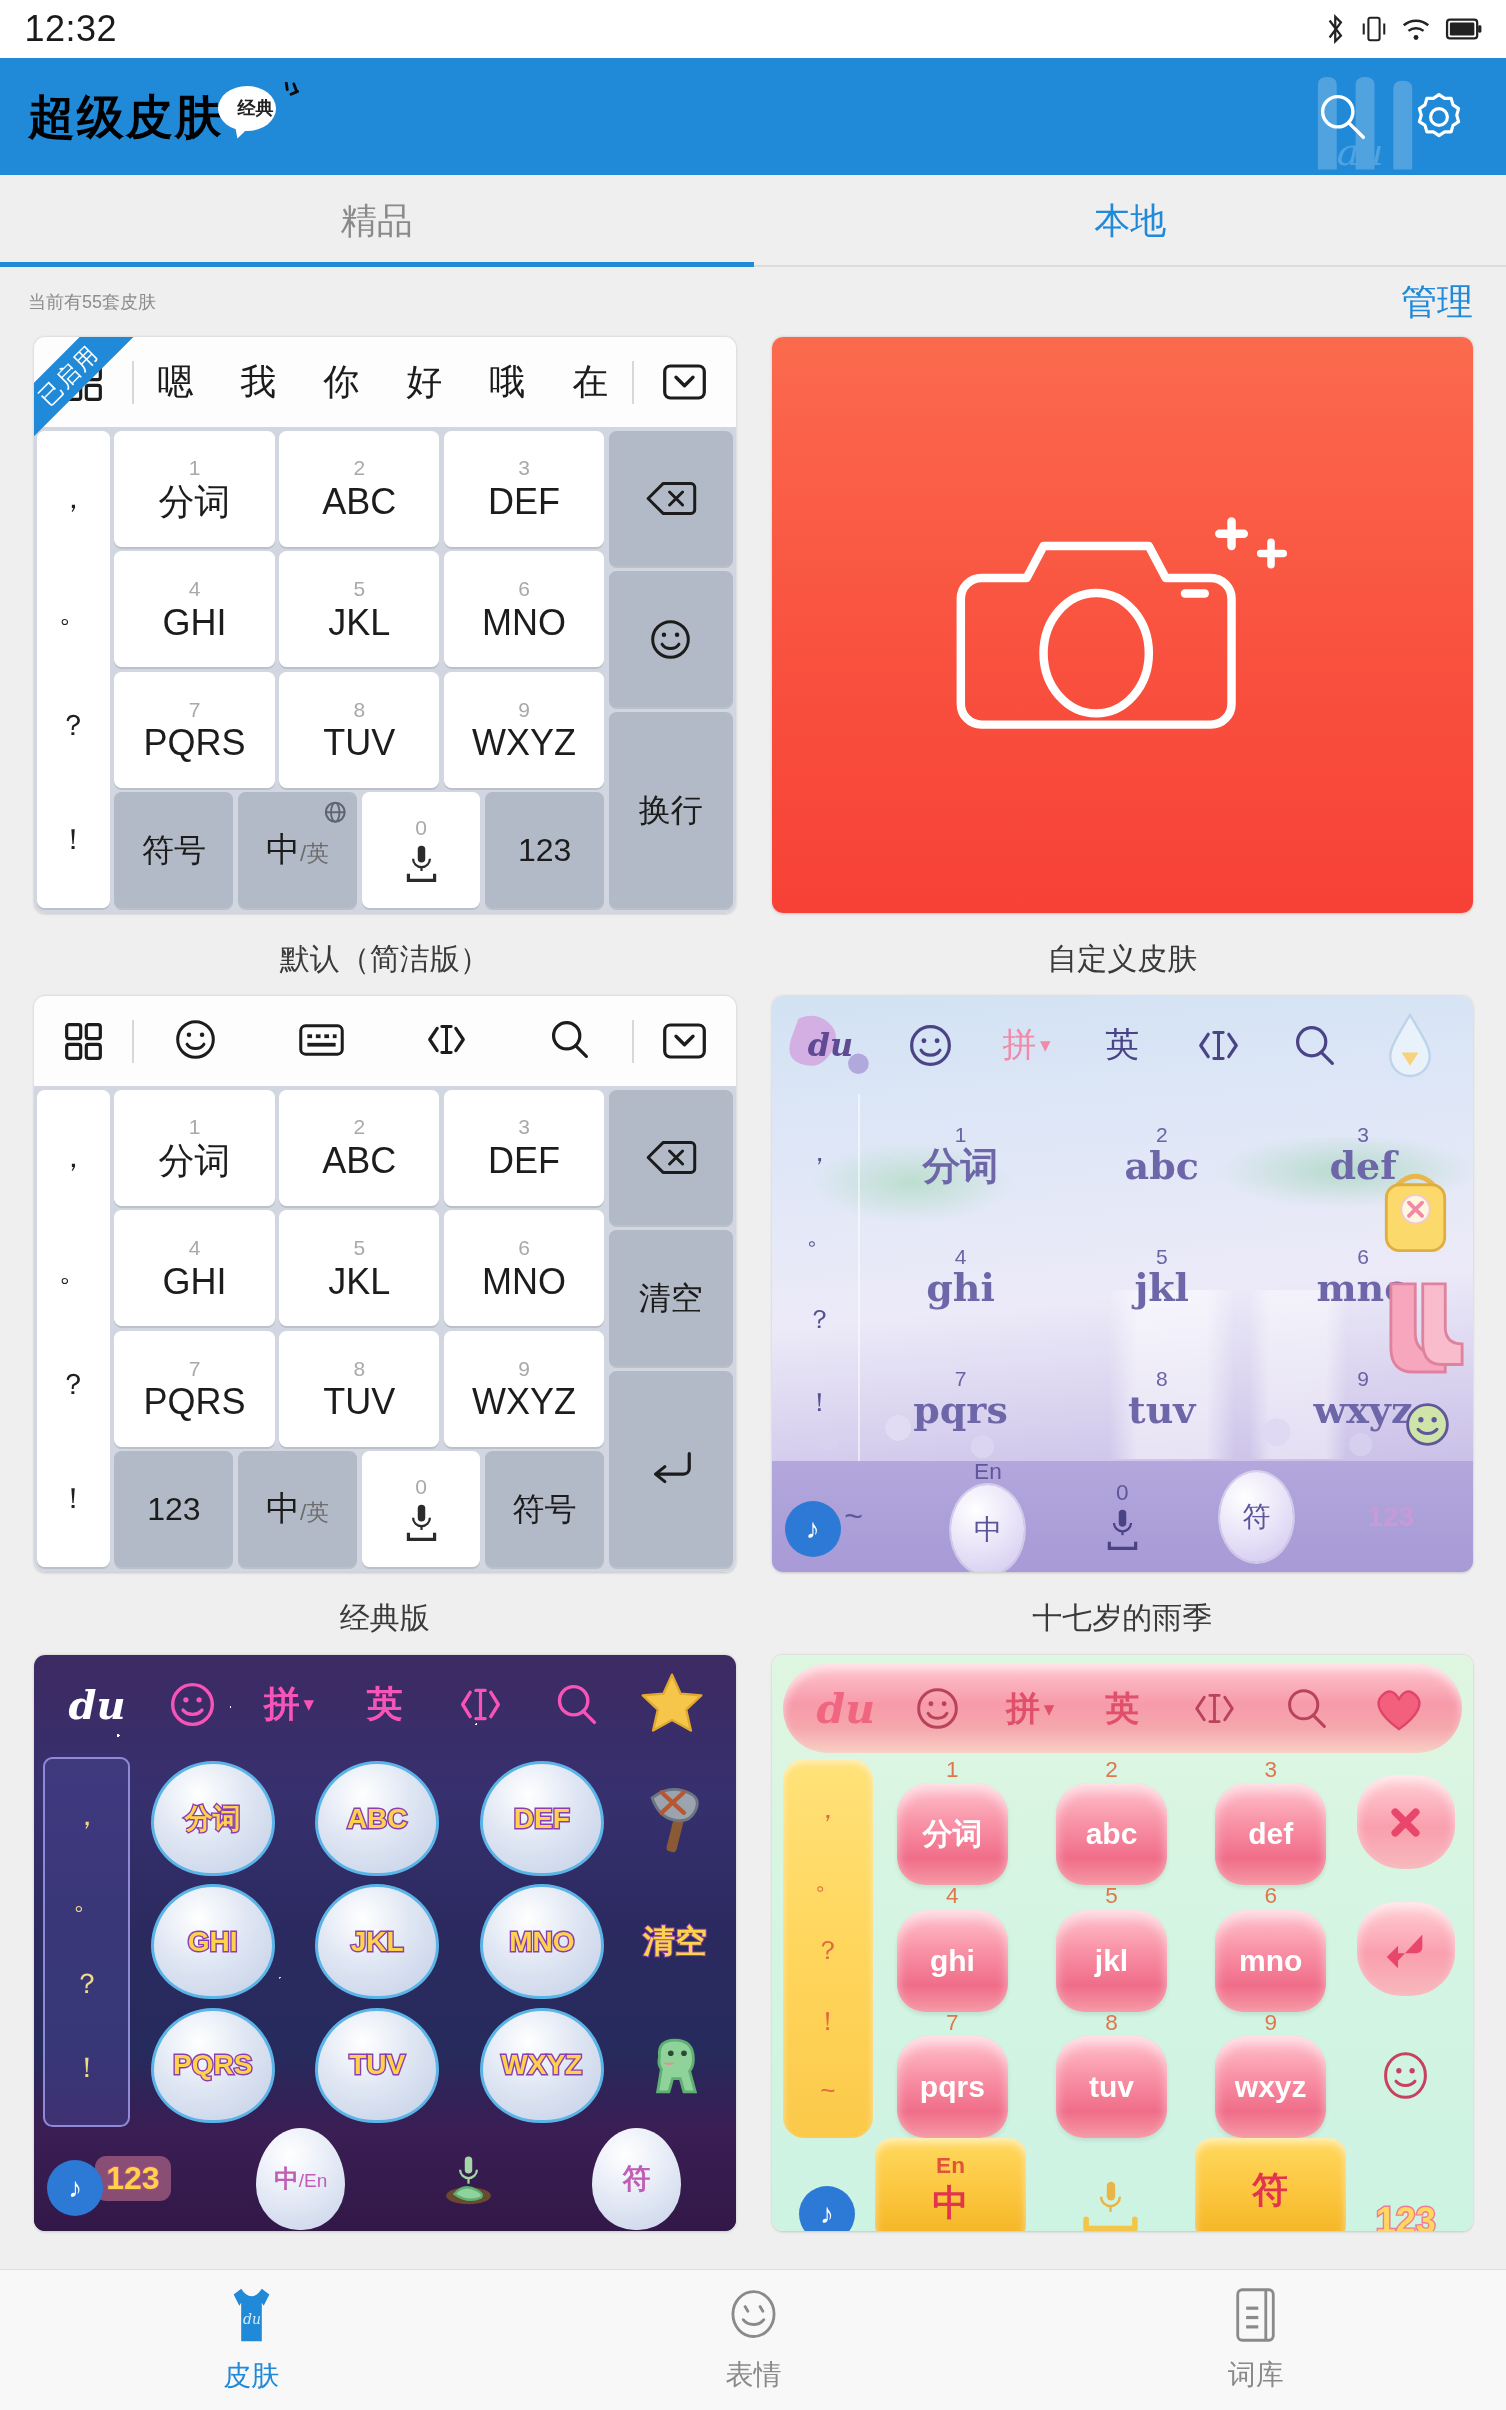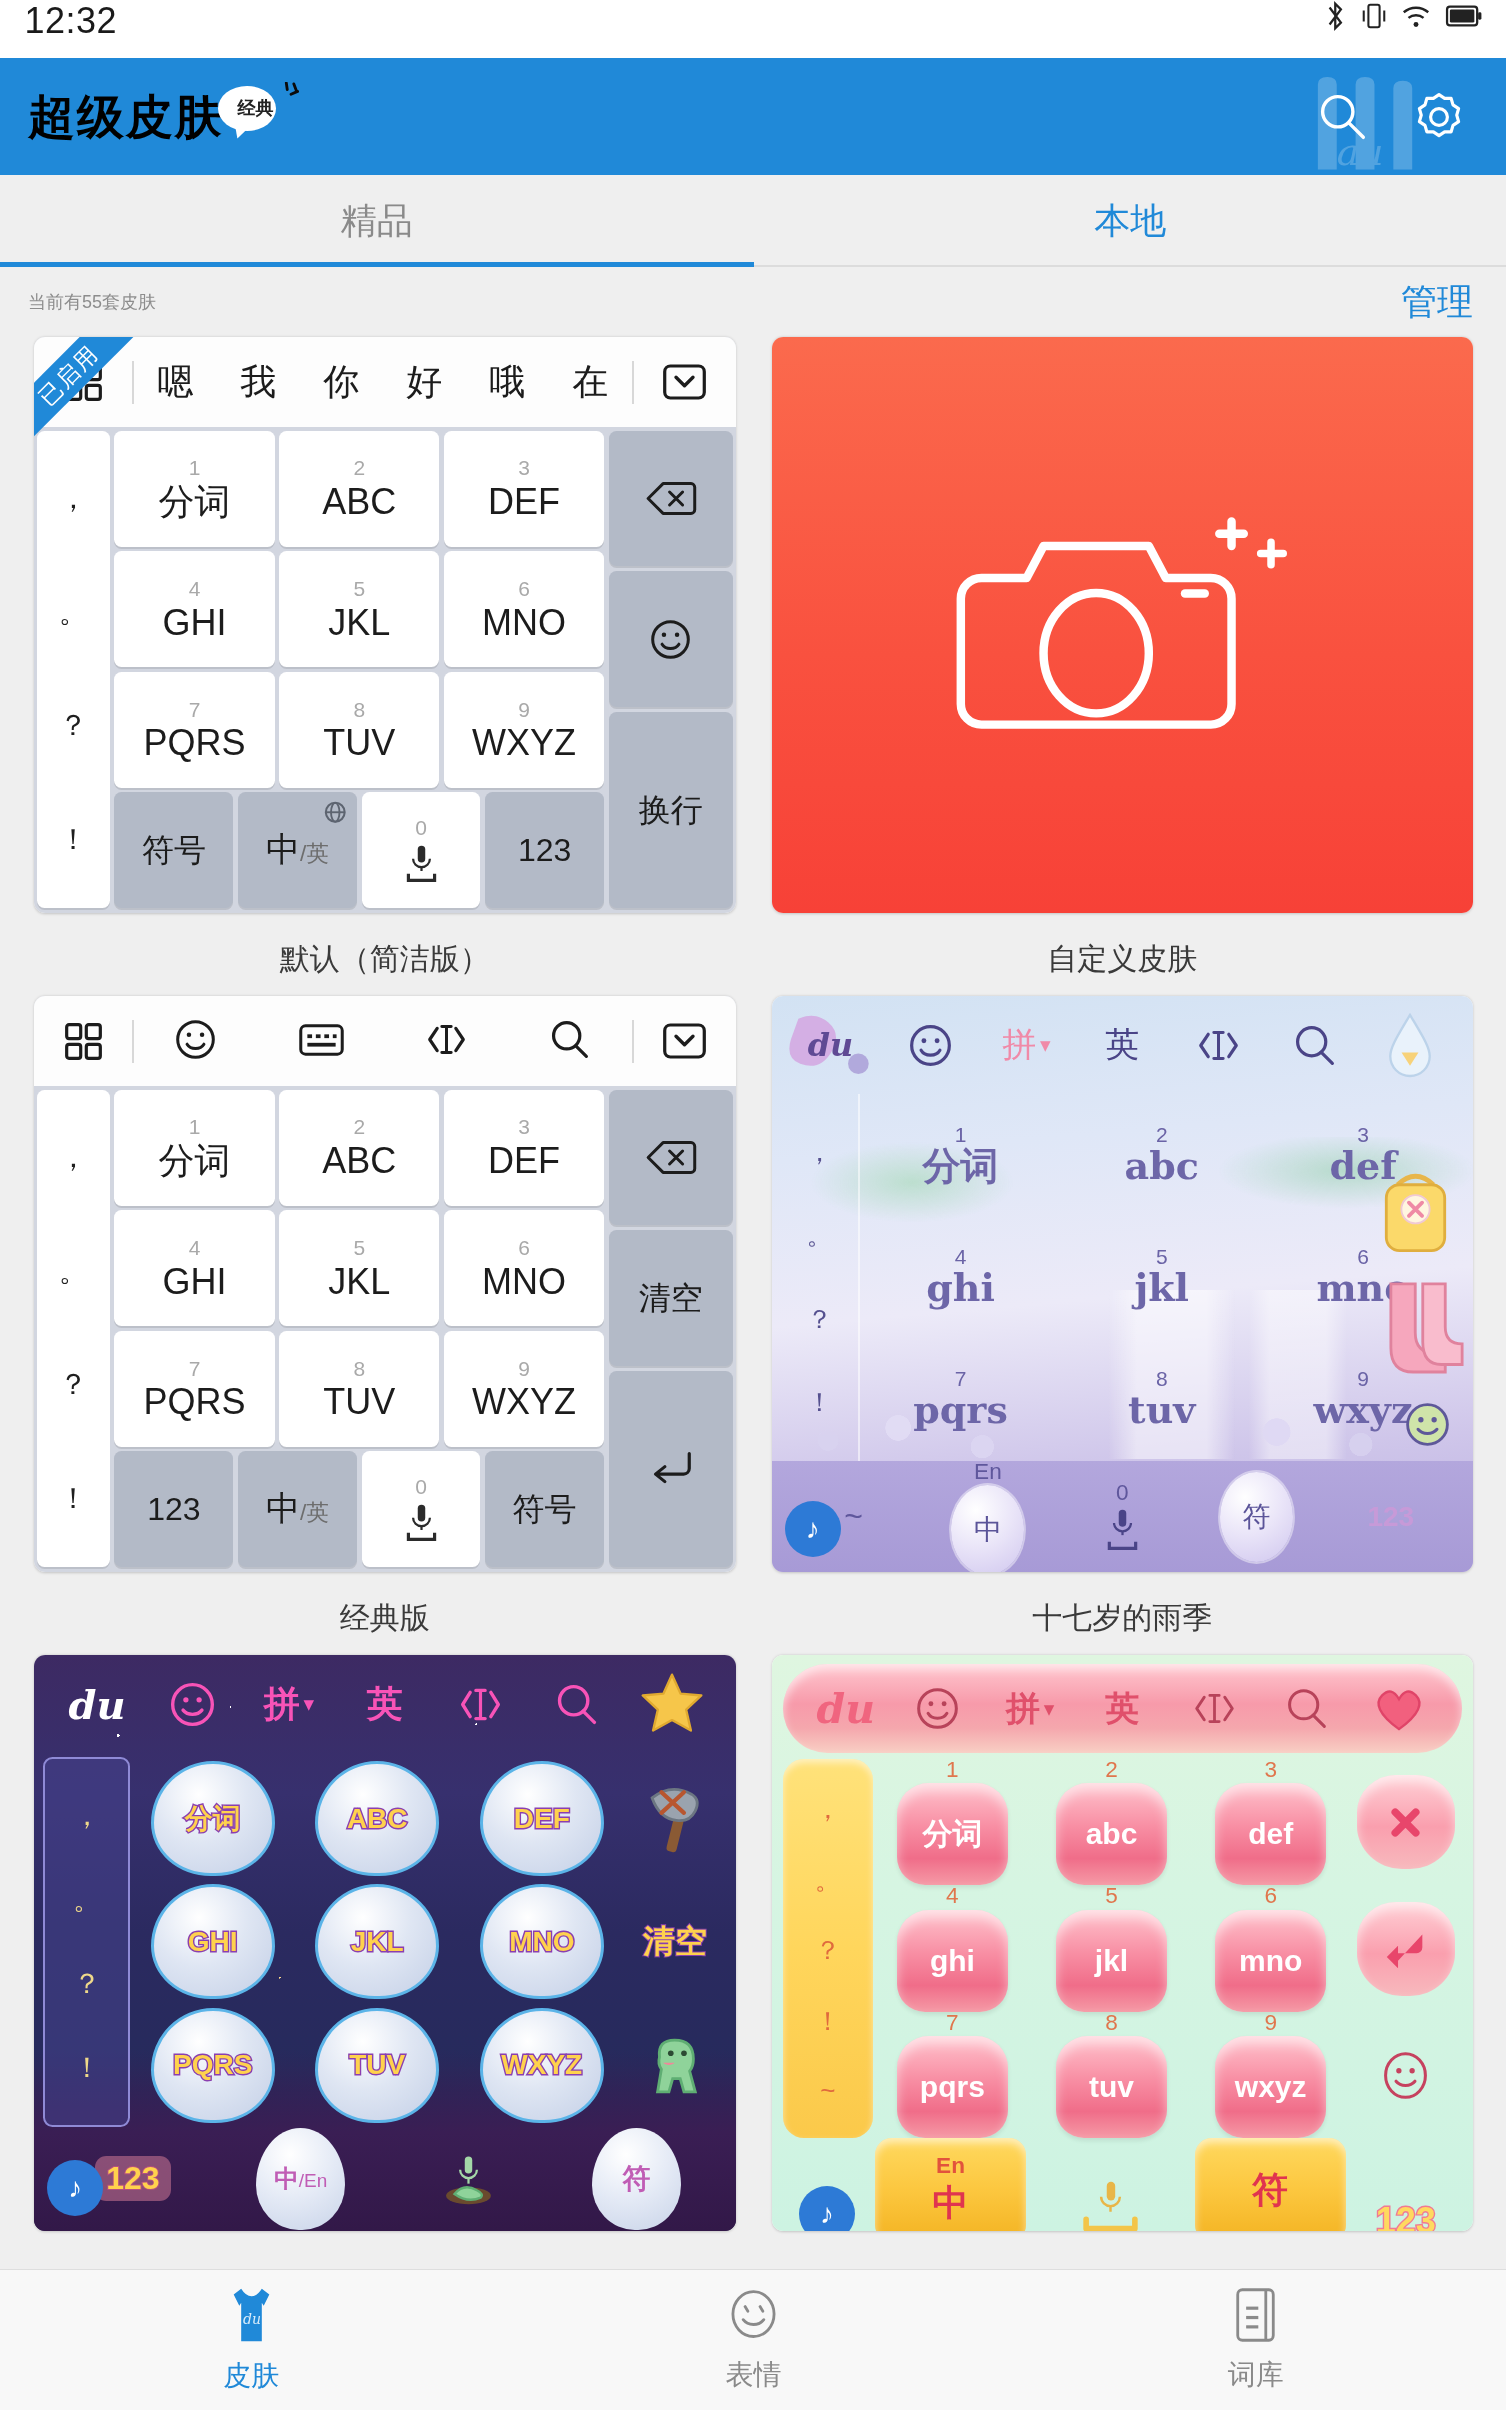--- a/index.html
+++ b/index.html
@@ -6,21 +6,21 @@
   html, body {
     width: 1507px; height: 2411px;
     font-family: "Liberation Sans", "DejaVu Sans", sans-serif;
     background: #efefef;
     overflow: hidden;
   }
 
   
   .statusbar {
     height: 58px; background: #ffffff;
-    display: flex; align-items: flex-start; justify-content: space-between;
+    display: flex; align-items: center; justify-content: space-between;
     padding: 0 24.5px;
   }
   .status-time { font-size: 36px; color: #1a1a1a; letter-spacing: 0.5px; }
   .status-icons { display: flex; align-items: center; gap: 12.2px; }
   .status-icons svg { display: block; }
 
   
   .appbar {
     height: 117px; background: #2089d8; position: relative; overflow: hidden;
     display: flex; align-items: center; justify-content: space-between;

